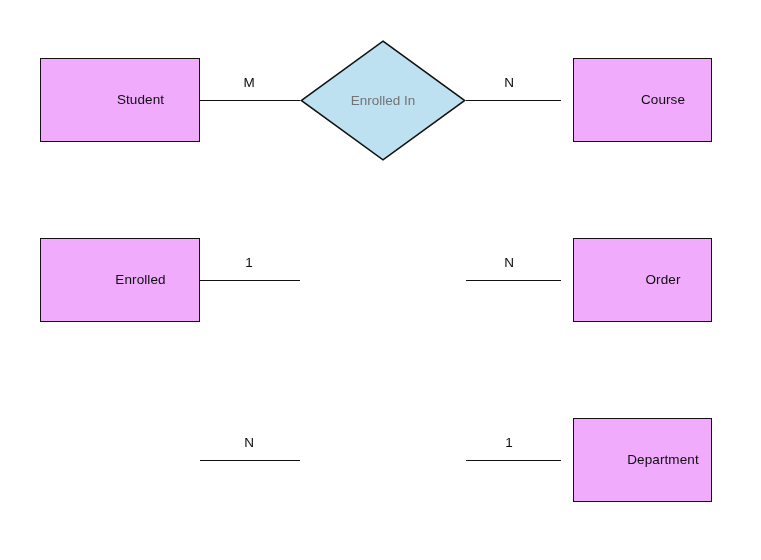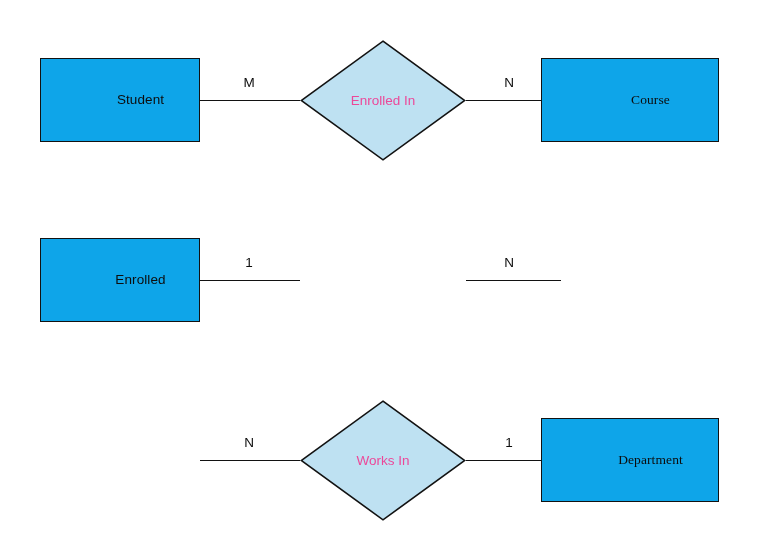--- a/index.html
+++ b/index.html
@@ -20,31 +20,31 @@
   .er-row {
     position: absolute;
     left: 0;
     width: 761px;
     height: 140px;
   }
   
   .entity {
     position: absolute;
     box-sizing: border-box;
-    background: #0ea5e9;
+    background: #f0abfc;
     border: 1.4px solid #121212;
     display: flex;
     align-items: center;
     justify-content: center;
     top: 18px;
     height: 84px;
     padding-left: 41px;
   }
   .entity.left  { left: 40px;  width: 160px; }
-  .entity.right { left: 541px; width: 178px; font-family: Liberation Serif, serif; }
+  .entity.right { left: 573px; width: 139px; }
   .entity-label {
     font-size: 13.5px;
     color: #0d0d0d;
     letter-spacing: 0.1px;
     line-height: 1;
     text-align: center;
     white-space: nowrap;
   }
   
   .connector {
@@ -83,21 +83,21 @@
   .rel-label {
     position: absolute;
     left: 0;
     top: 0;
     width: 166px;
     height: 121px;
     display: flex;
     align-items: center;
     justify-content: center;
     font-size: 13.5px;
-    color: #ec4899;
+    color: #737373;
     line-height: 1;
     white-space: nowrap;
     pointer-events: none;
   }
 </style>
 </head>
 <body>
 
 <div id="canvas">
 
@@ -121,31 +121,28 @@
   </div>
 
   <div class="er-row" style="top:220px;">
     <div class="entity left">
       <span class="entity-label">Enrolled</span>
     </div>
     <div class="connector left-conn"></div>
     <div class="cardinality left-card">1</div>
     <div class="cardinality right-card">N</div>
     <div class="connector right-conn"></div>
+    <div class="entity right">
+      <span class="entity-label">Order</span>
+    </div>
   </div>
 
   <div class="er-row" style="top:400px;">
     <div class="connector left-conn"></div>
     <div class="cardinality left-card">N</div>
-    <div class="relationship">
-      <svg width="166" height="121" viewBox="0 0 166 121">
-        <polygon points="83,1.2 164.8,60.5 83,119.8 1.2,60.5" fill="#bee1f2" stroke="#121212" stroke-width="1.6"></polygon>
-      </svg>
-      <span class="rel-label">Works In</span>
-    </div>
     <div class="cardinality right-card">1</div>
     <div class="connector right-conn"></div>
     <div class="entity right">
       <span class="entity-label">Department</span>
     </div>
   </div>
 
 </div>
 
 </body></html>

